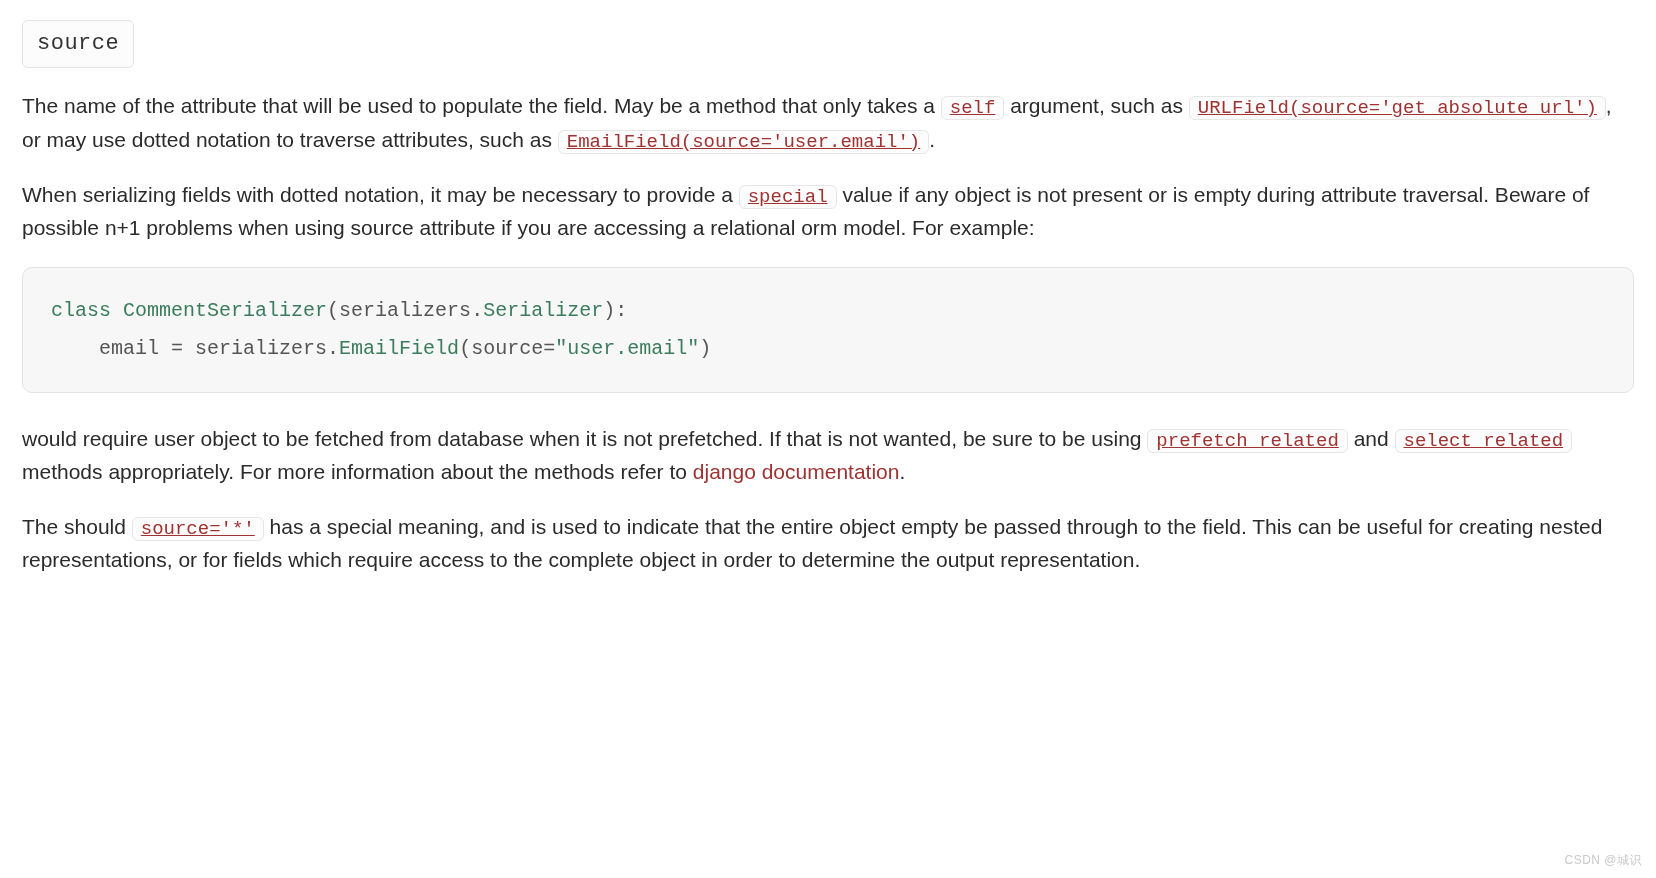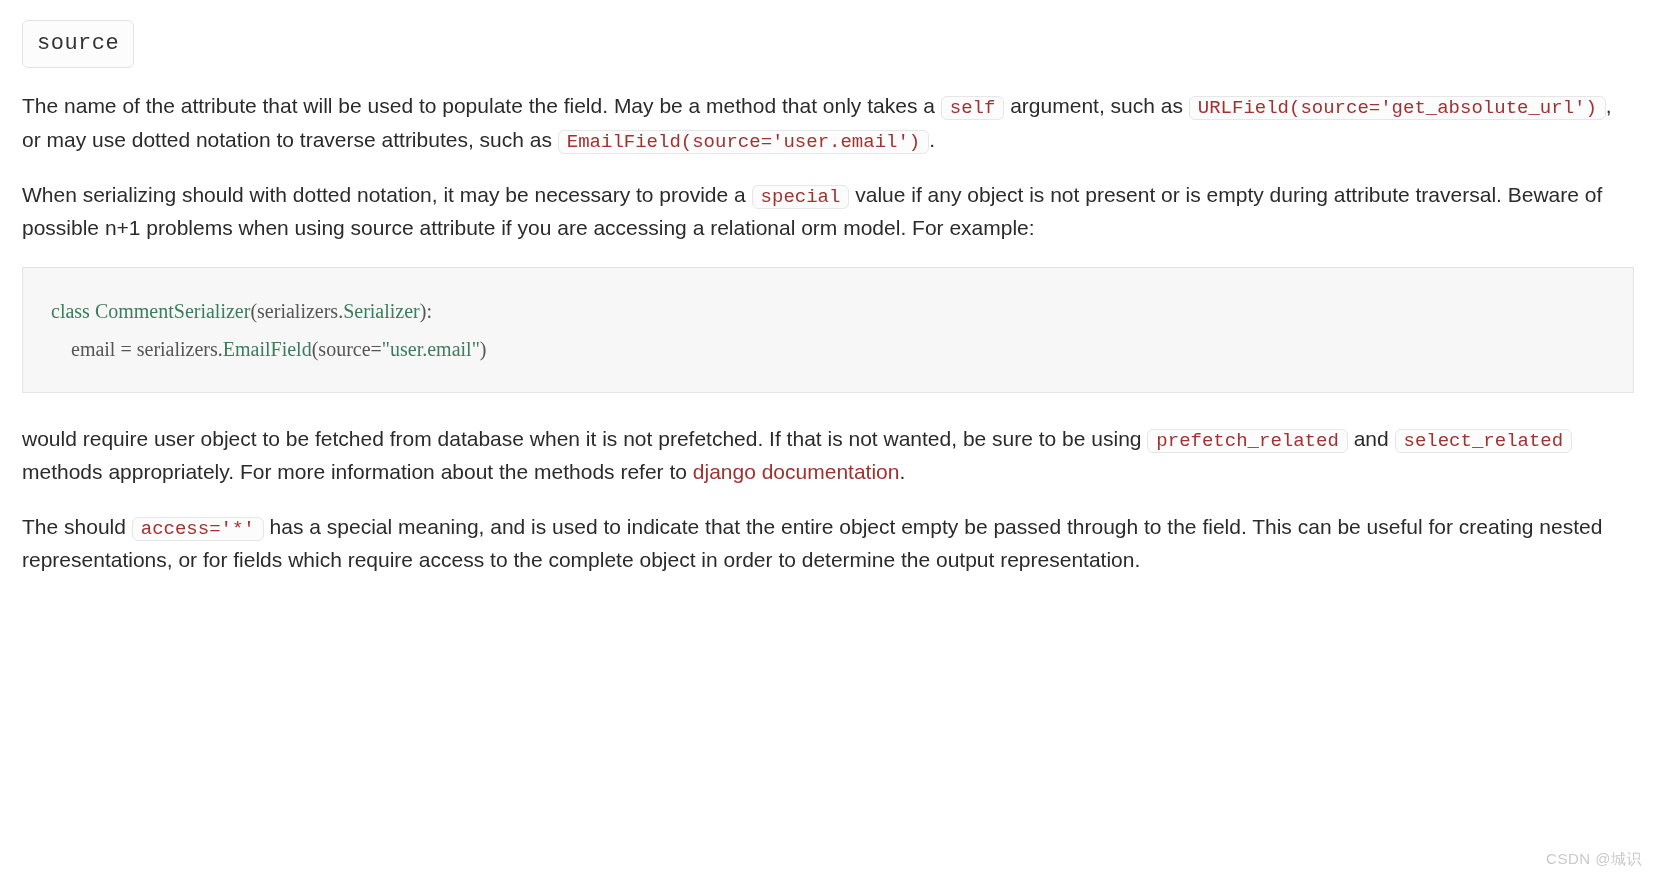--- a/index.html
+++ b/index.html
@@ -27,72 +27,73 @@
   p { margin: 0 0 22px 0; }
   .inline-code {
     font-family: "SFMono-Regular", Consolas, "Liberation Mono", Menlo, monospace;
     font-size: 19px;
     background: #fcfcfc;
     border: 1px solid #e6e6e6;
     border-radius: 6px;
     padding: 0 8px;
     color: #a03232;
     white-space: nowrap;
+    text-decoration: underline;
   }
   .code-block {
     background: #f7f7f7;
     border: 1px solid #e4e4e4;
-    border-radius: 0;
+    border-radius: 10px;
     padding: 24px 28px;
     margin-bottom: 30px;
-    font-family: Liberation Serif, serif;
+    font-family: Liberation Mono, monospace;
     font-size: 20px;
     line-height: 1.9;
     white-space: pre;
     overflow-x: auto;
     color: #555;
   }
   .tok-kw { color: #3a7c5d; }
   .tok-cls { color: #3a7c5d; }
   .tok-punc { color: #555; }
   .tok-name { color: #555; }
   .tok-str { color: #3a7c5d; }
   .tok-eq { color: #555; }
   a.doc-link { color: #a03232; text-decoration: none; text-align: center; }
   .watermark {
     position: fixed;
     right: 14px;
     bottom: 8px;
-    font-size: 15px;
+    font-size: 12px;
     color: #c9c9c9;
     letter-spacing: 0.5px;
   }
 </style>
 </head>
 <body>
 
 
 
 <div class="heading-code">source</div>
 
 <p>
   <span>The name of the attribute that will be used to populate the field. May be a method that only takes a </span><code class="inline-code">self</code><span> argument, such as </span><code class="inline-code">URLField(source='get_absolute_url')</code><span>, or may use dotted notation to traverse attributes, such as </span><code class="inline-code">EmailField(source='user.email')</code><span>.</span>
 </p>
 
 <p>
-  <span>When serializing should with dotted notation, it may be necessary to provide a </span><code class="inline-code">special</code><span> value if any object is not present or is empty during attribute traversal. Beware of possible n+1 problems when using source attribute if you are accessing a relational orm model. For example:</span>
+  <span>When serializing fields with dotted notation, it may be necessary to provide a </span><code class="inline-code">special</code><span> value if any object is not present or is empty during attribute traversal. Beware of possible n+1 problems when using source attribute if you are accessing a relational orm model. For example:</span>
 </p>
 
 <div class="code-block"><span class="tok-kw">class</span> <span class="tok-cls">CommentSerializer</span><span class="tok-punc">(</span><span class="tok-name">serializers</span><span class="tok-punc">.</span><span class="tok-cls">Serializer</span><span class="tok-punc">):</span>
 <span>    </span><span class="tok-name">email</span><span class="tok-eq"> = </span><span class="tok-name">serializers</span><span class="tok-punc">.</span><span class="tok-cls">EmailField</span><span class="tok-punc">(</span><span class="tok-name">source</span><span class="tok-eq">=</span><span class="tok-str">"user.email"</span><span class="tok-punc">)</span></div>
 
 <p>
   <span>would require user object to be fetched from database when it is not prefetched. If that is not wanted, be sure to be using </span><code class="inline-code">prefetch_related</code><span> and </span><code class="inline-code">select_related</code><span> methods appropriately. For more information about the methods refer to </span><a href="#" class="doc-link">django documentation</a><span>.</span>
 </p>
 
 <p>
-  <span>The should </span><code class="inline-code">access='*'</code><span> has a special meaning, and is used to indicate that the entire object empty be passed through to the field. This can be useful for creating nested representations, or for fields which require access to the complete object in order to determine the output representation.</span>
+  <span>The should </span><code class="inline-code">source='*'</code><span> has a special meaning, and is used to indicate that the entire object empty be passed through to the field. This can be useful for creating nested representations, or for fields which require access to the complete object in order to determine the output representation.</span>
 </p>
 
 <div class="watermark">CSDN @城识</div>
 
 
 
 
 </body></html>

